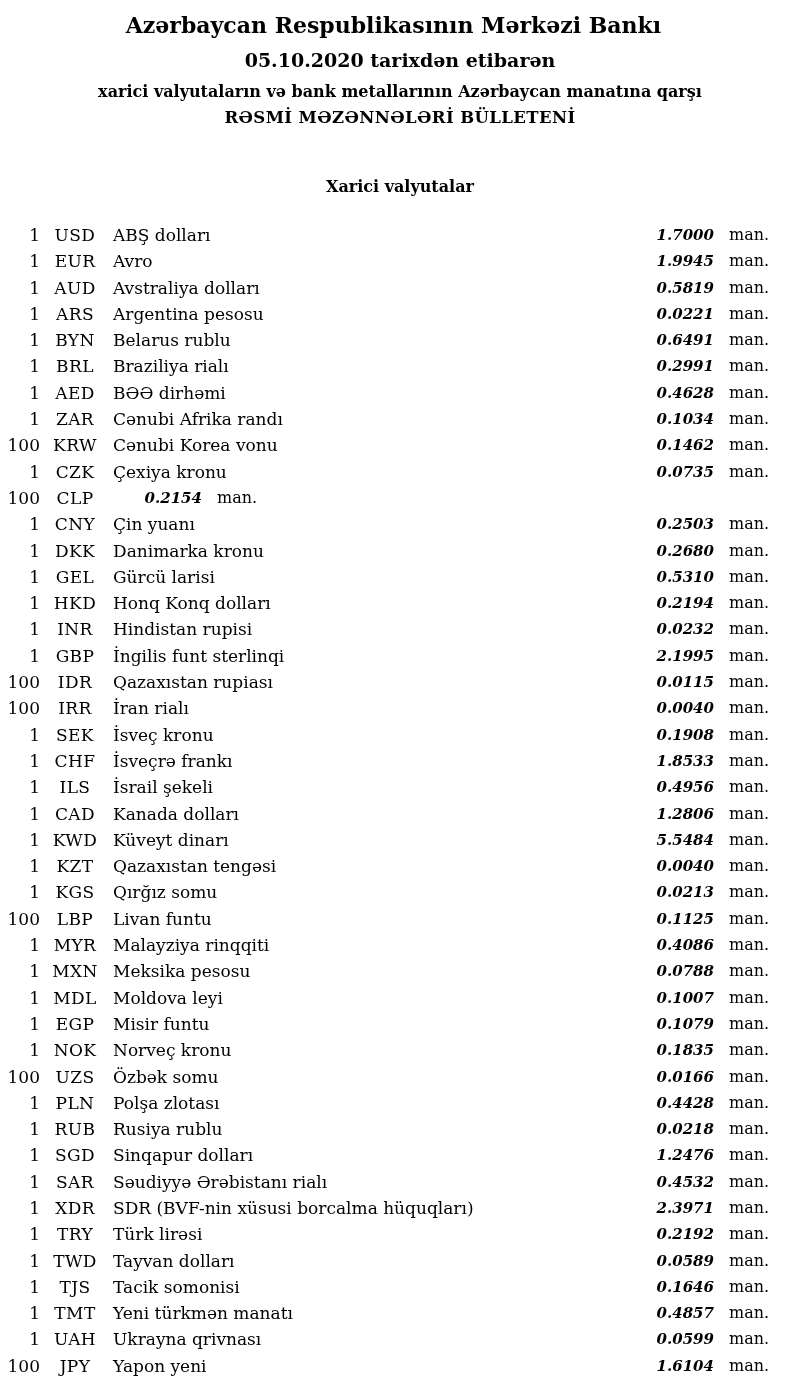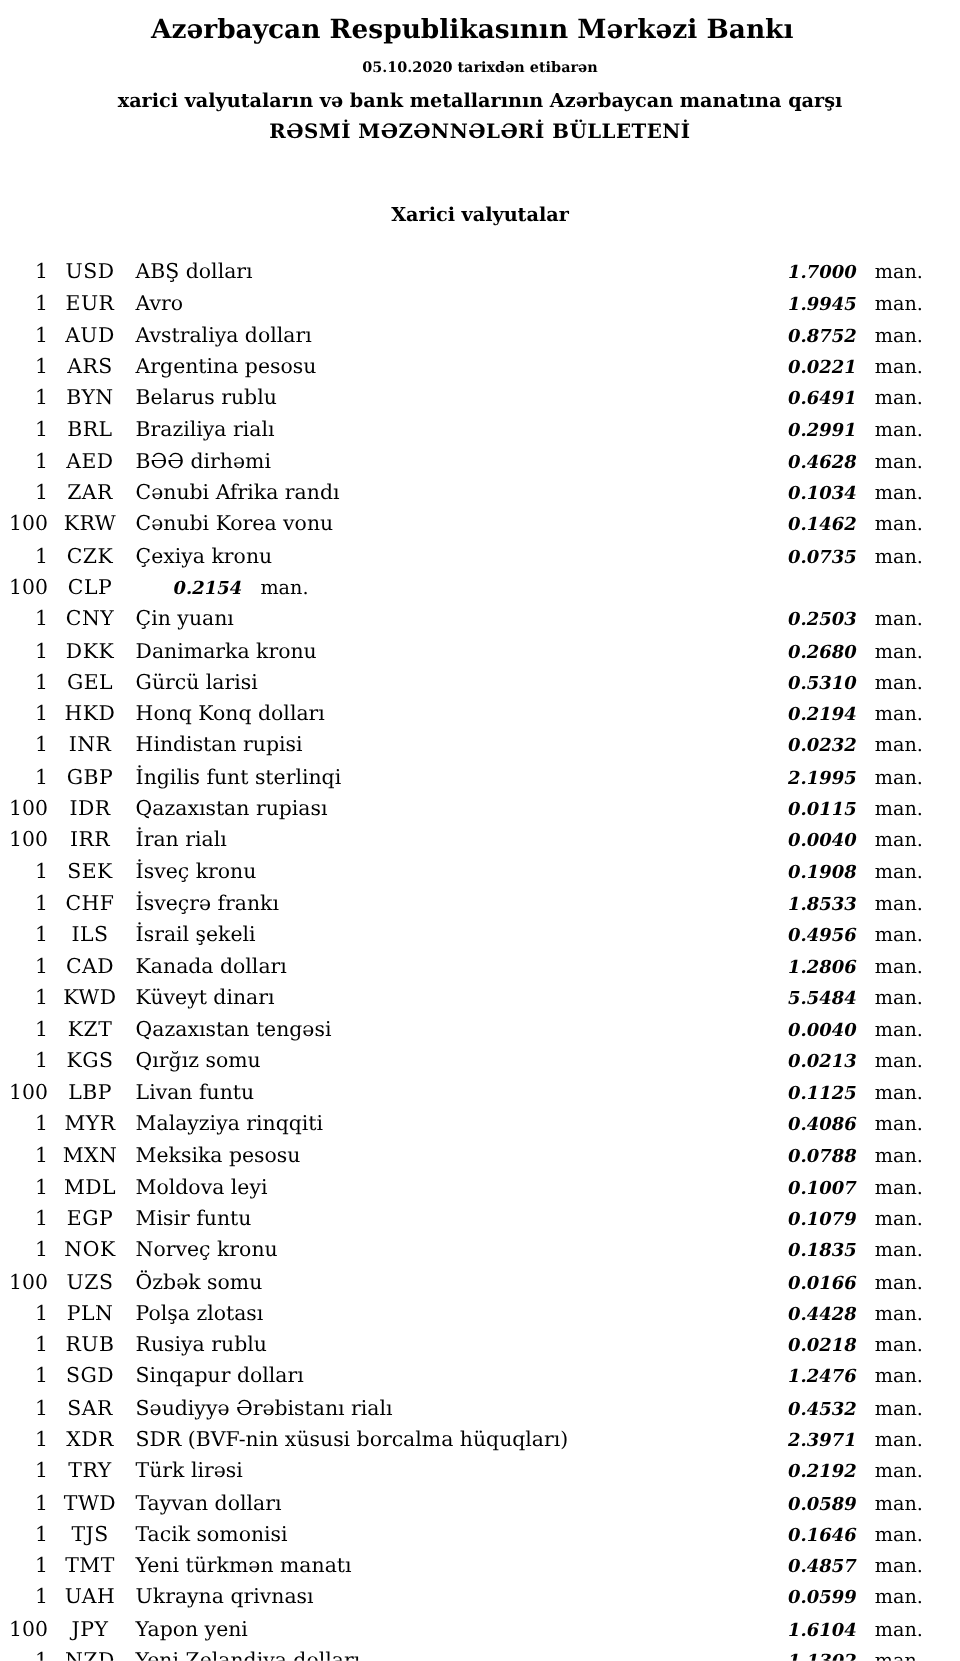--- a/index.html
+++ b/index.html
@@ -12,21 +12,21 @@
     font-family: "DejaVu Serif", "Liberation Serif", serif;
     overflow: hidden;
   }
   .header { text-align: center; padding-top: 12px; }
   .title {
     font-size: 22px;
     font-weight: bold;
     margin: 0 13px 11px 0;
   }
   .date-line {
-    font-size: 12px;
+    font-size: 19px;
     font-weight: bold;
     margin-bottom: 11px;
   }
   .subject-line {
     font-size: 16px;
     font-weight: bold;
     margin-bottom: 7px;
   }
   .bulletin-line {
     font-size: 16.5px;
@@ -86,21 +86,21 @@
         <span class="qty">1</span>
         <span class="code">EUR</span>
         <span class="cname">Avro</span>
         <span class="rate">1.9945</span>
         <span class="unit">man.</span>
       </div>
       <div class="rate-row">
         <span class="qty">1</span>
         <span class="code">AUD</span>
         <span class="cname">Avstraliya dolları</span>
-        <span class="rate">0.8752</span>
+        <span class="rate">0.5819</span>
         <span class="unit">man.</span>
       </div>
       <div class="rate-row">
         <span class="qty">1</span>
         <span class="code">ARS</span>
         <span class="cname">Argentina pesosu</span>
         <span class="rate">0.0221</span>
         <span class="unit">man.</span>
       </div>
       <div class="rate-row">

